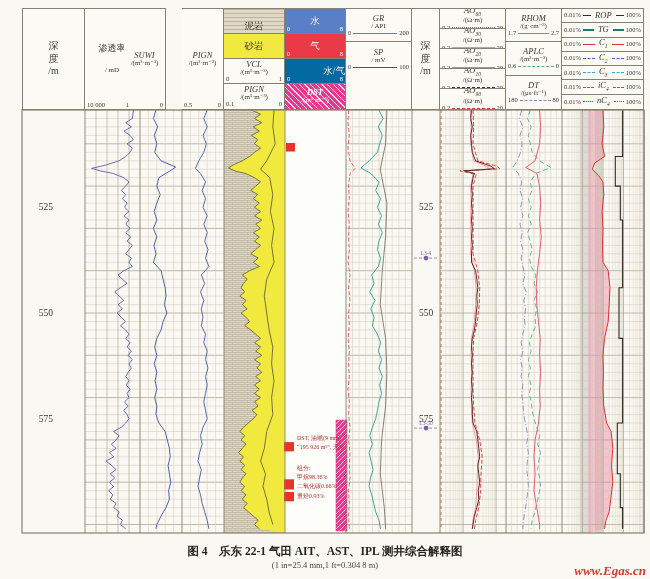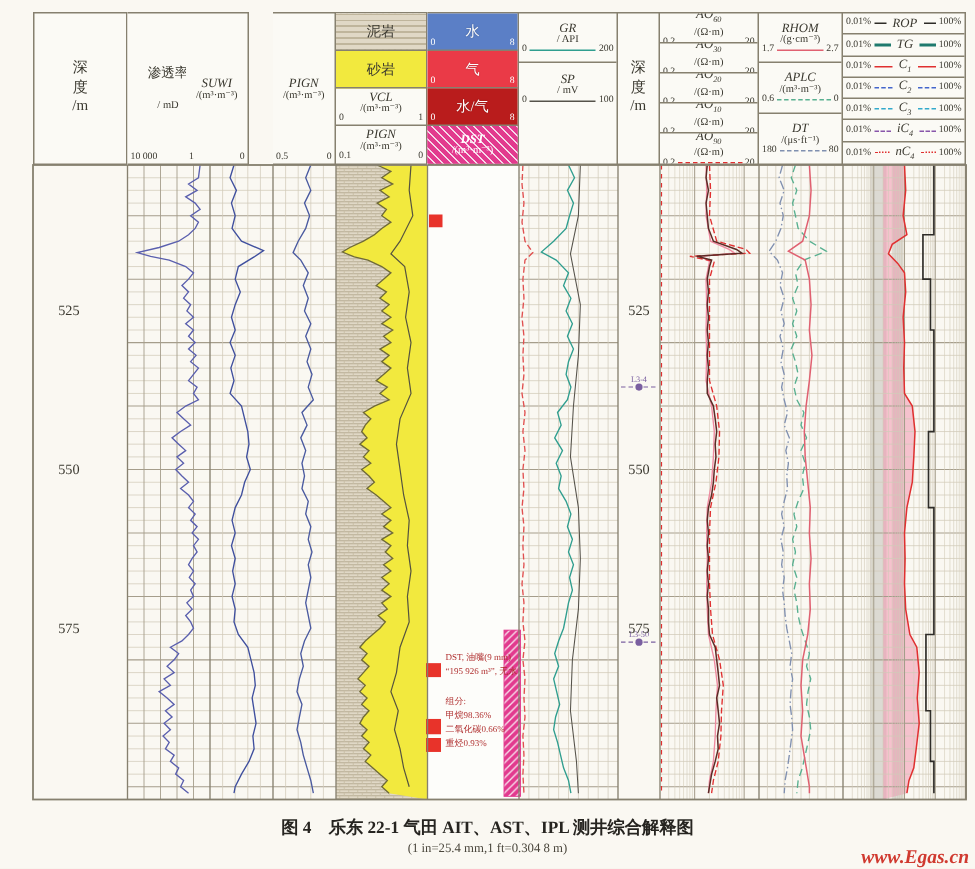--- a/index.html
+++ b/index.html
@@ -13,21 +13,21 @@
   .tcn{font-style:normal;font-size:9px;}
   .tunit{font-size:7px;color:#3a382f;line-height:1.05;white-space:nowrap;}
   .scalerow{display:flex;align-items:center;width:100%;padding:0 2px;box-sizing:border-box;font-size:6.5px;color:#3a382f;line-height:1;}
   .scalerow .ln{flex:1;height:0;border-top:1px solid transparent;margin:0 2px;}
   .vdepth{display:flex;flex-direction:column;align-items:center;justify-content:center;height:100%;font-size:10px;color:#3a382f;line-height:1.25;}
   .fluid-label{font-size:9.5px;color:#fff;text-shadow:0 0 1px rgba(0,0,0,.35);}
   .bg-mud{background:repeating-linear-gradient(0deg,#e0d8c6 0 3px,#bfb59c 3px 4px),repeating-linear-gradient(90deg,rgba(224,216,198,0) 0 3px,rgba(191,181,156,.8) 3px 4px);background-color:#e0d8c6;}
   .bg-sand{background:#f2e93e;}
   .bg-water{background:#5b7fc6;}
   .bg-gas{background:#ea3a47;}
-  .bg-watergas{background:#b91c1c;}
+  .bg-watergas{background:#0369a1;align-items:flex-end;}
   .bg-dst{background:repeating-linear-gradient(45deg,#e23a8e 0 3px,#f6d9e9 3px 4px);background-color:#e23a8e;}
   .corner{position:absolute;bottom:1px;font-size:6.5px;color:#fff;line-height:1;}
   #caption{position:absolute;left:0;top:544px;width:650px;text-align:center;font-weight:bold;font-size:11.5px;color:#262420;font-family:"Liberation Serif","DejaVu Serif",serif;}
   #caption-sub{position:absolute;left:0;top:560px;width:650px;text-align:center;font-size:8.5px;color:#4a463c;}
   #watermark{position:absolute;right:4px;top:563px;font-size:13px;font-weight:bold;font-style:italic;color:#d03a30;font-family:"Liberation Serif","DejaVu Serif",serif;}
   svg text{font-family:"Liberation Serif","DejaVu Serif",serif;}
 </style>
 </head>
 <body>
 
@@ -581,21 +581,21 @@
           <span class="tname">PIGN</span>
           <span class="tunit">/(m³·m⁻³)</span>
           <div class="scalerow" style="position: absolute; bottom: 1px; left: 0px;">
             <span>0.5</span>
             <div class="ln"></div>
             <span>0</span>
           </div>
         </div>
       </div>
       <div class="hcol" style="left: 224px; width: 61px;">
-        <div class="hrow bg-mud" style="height: 25%;">
+        <div class="hrow bg-mud" style="height: 25%; justify-content: flex-end;">
           <span class="fluid-label" style="color: rgb(58, 56, 47); text-shadow: none;">泥岩</span>
         </div>
         <div class="hrow bg-sand" style="height: 25%;">
           <span class="fluid-label" style="color: rgb(58, 56, 47); text-shadow: none;">砂岩</span>
         </div>
         <div class="hrow" style="height: 25%;">
           <span class="tname">VCL</span>
           <span class="tunit">/(m³·m⁻³)</span>
           <div class="scalerow">
             <span>0</span>

